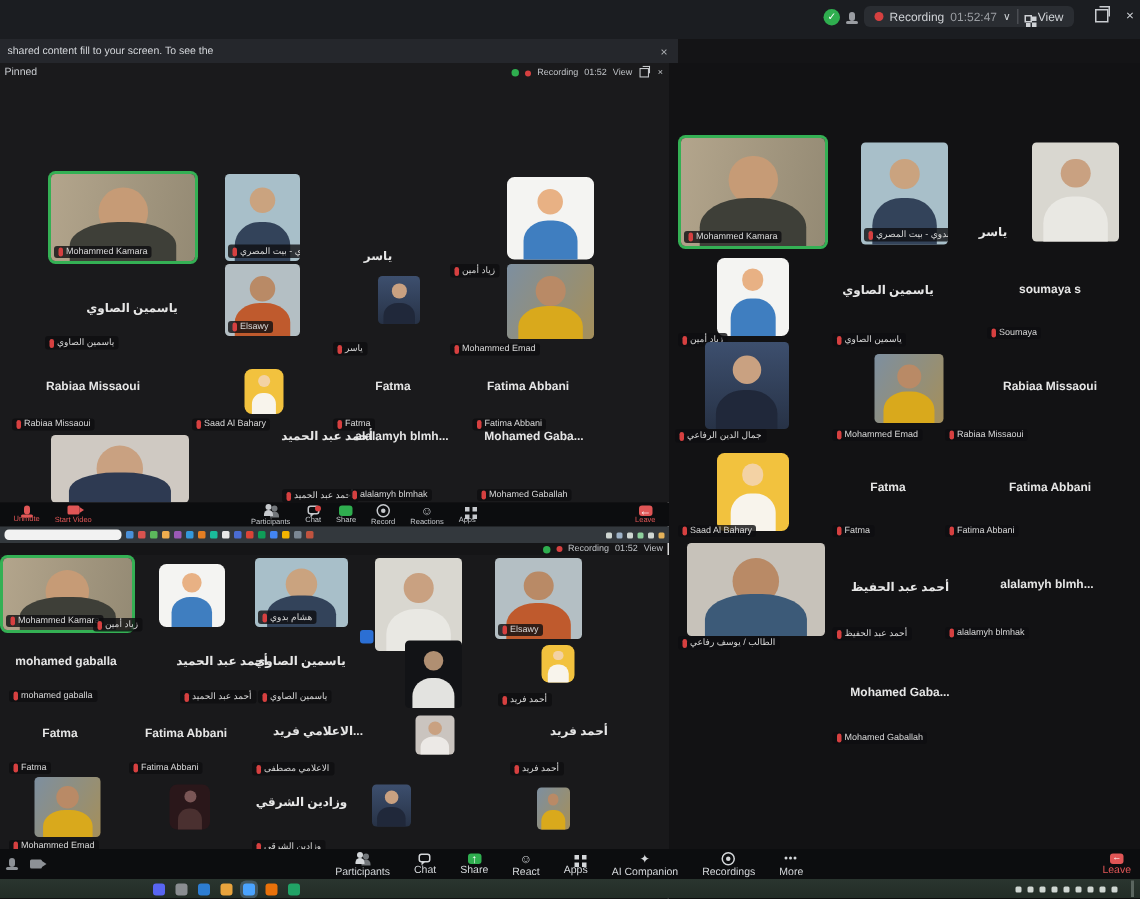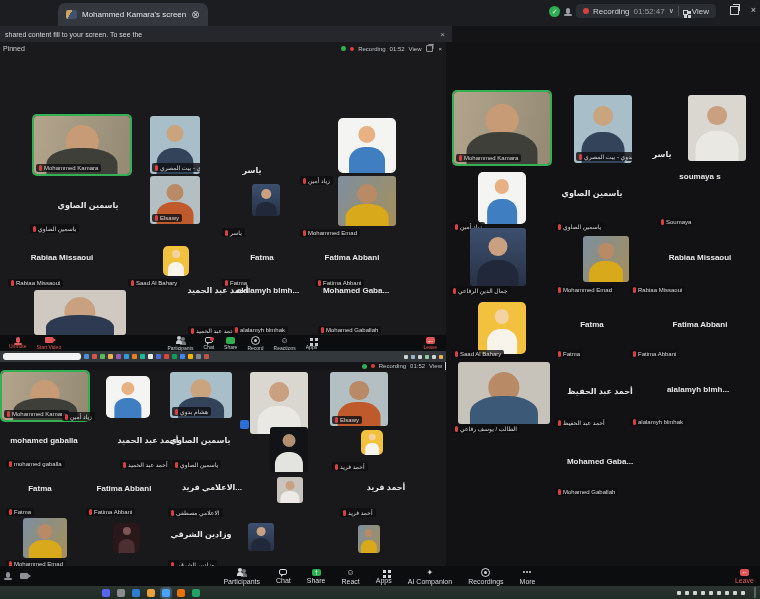--- a/index.html
+++ b/index.html
@@ -105,25 +105,20 @@
   .tray{display:flex;gap:4px;align-items:center;margin-right:6px;}
   .tray-ic{width:4px;height:4px;border-radius:1px;background:#cfd6d2;}
   .show-desktop{width:2px;height:11px;background:#5a655f;margin-left:3px;}
 </style>
 </head>
 <body>
 
 <div class="screen">
 
   <div class="top-chrome">
-    <div class="share-tab">
-      <span class="tab-thumb"></span>
-      <span>Mohammed Kamara's screen</span>
-      <span class="tab-close">⊗</span>
-    </div>
     <div class="top-right">
       <span class="shield">✓</span>
       <span class="ic-mic" style="color:#9a9da2"></span>
       <div class="rec-pill">
         <span class="rec-dot"></span>
         <span>Recording</span>
         <span style="color:#9a9da2">01:52:47</span>
         <span style="font-size:7px">∨</span>
         <span class="pill-sep"></span>
         <span class="ic-grid"></span>
@@ -481,21 +476,21 @@
       </div>
       <div class="pill" style="left: 6px; top: 180px;">
         <span class="mic-ic"></span>
         <span>زياد أمين</span>
       </div>
       <div class="bigname" style="left: 146px; top: 147px;">ياسمين   الصاوي</div>
       <div class="pill" style="left: 109px; top: 180px;">
         <span class="mic-ic"></span>
         <span>ياسمين الصاوي</span>
       </div>
-      <div class="bigname" style="left: 254px; top: 130px;">soumaya s</div>
+      <div class="bigname" style="left: 254px; top: 146px;">soumaya s</div>
       <div class="pill" style="left: 212px; top: 176px;">
         <span class="mic-ic"></span>
         <span>Soumaya</span>
       </div>
       <div class="vtile st-suit" style="left: 24px; top: 186px; width: 56px; height: 58px;">
         <div class="head"></div>
         <div class="torso"></div>
       </div>
       <div class="pill" style="left: 4px; top: 244px;">
         <span class="mic-ic"></span>

